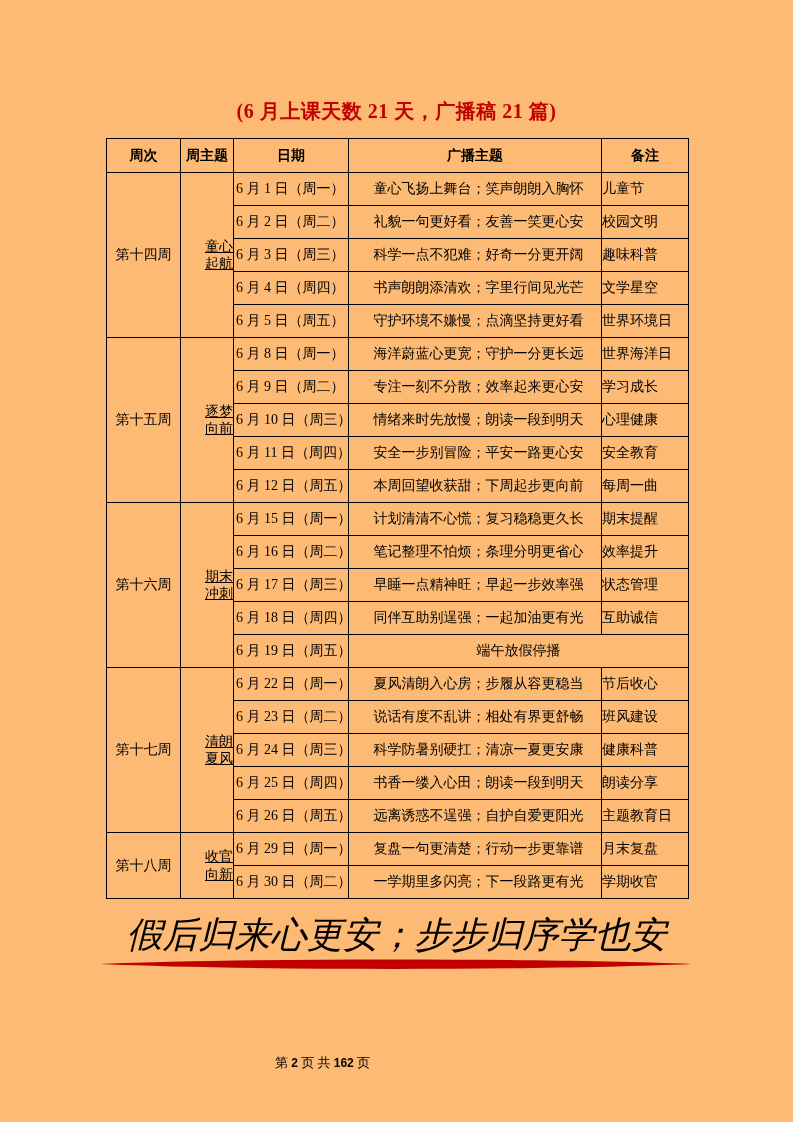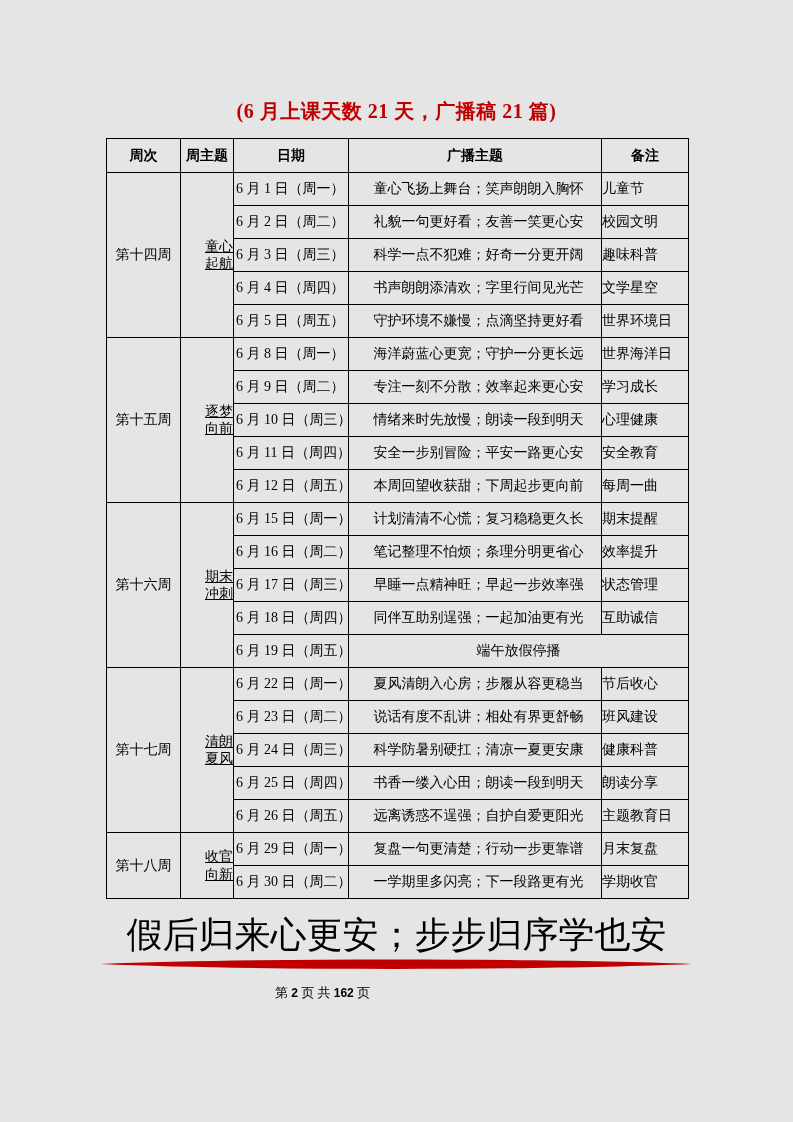--- a/index.html
+++ b/index.html
@@ -4,21 +4,21 @@
 <style>
   html, body {
     margin: 0;
     padding: 0;
     background: #ffffff;
   }
   .page {
     position: relative;
     width: 793px;
     height: 1122px;
-    background: #e5e5e5;
+    background: #fdba74;
     font-family: "Liberation Serif", "DejaVu Serif", serif;
     color: #000000;
     overflow: hidden;
   }
   .title {
     position: absolute;
     top: 98px;
     left: 0;
     width: 793px;
     text-align: center;
@@ -83,32 +83,33 @@
   .slogan {
     position: absolute;
     top: 911px;
     left: 0;
     width: 793px;
     text-align: center;
     font-size: 36px;
     color: #000000;
     white-space: nowrap;
     letter-spacing: 0px;
+    font-style: italic;
   }
   .swoosh {
     position: absolute;
     top: 956px;
     left: 100px;
     width: 592px;
     height: 16px;
     display: block;
   }
   .footer {
     position: absolute;
-    top: 984px;
+    top: 1054px;
     left: 0;
     width: 645px;
     text-align: center;
     font-size: 13px;
     color: #000000;
   }
   .footer .num {
     font-weight: bold;
     font-family: "Liberation Sans", sans-serif;
     font-size: 12px;

